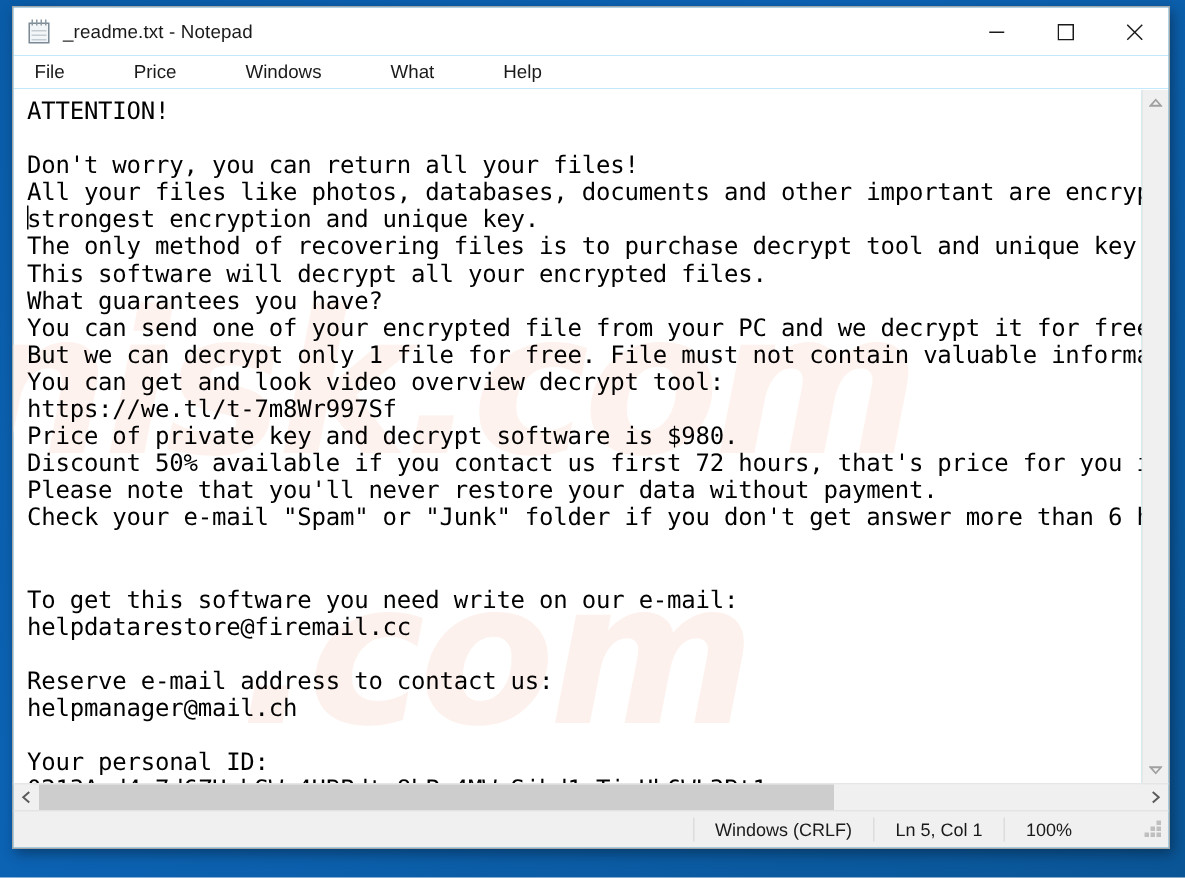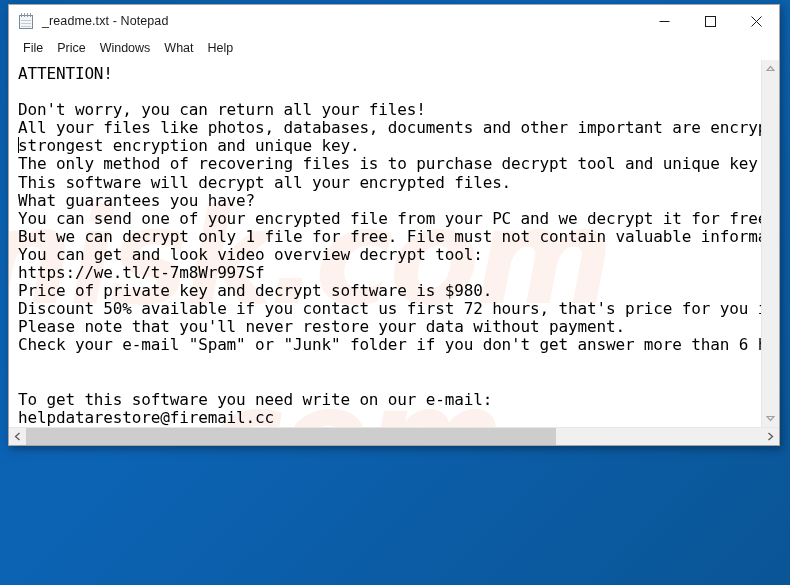--- a/index.html
+++ b/index.html
@@ -13,21 +13,21 @@
     background: linear-gradient(135deg, #0a5ca8 0%, #0c63b4 40%, #0a5596 100%);
     font-family: "Liberation Sans", sans-serif;
   }
 
   
   #notepad-window {
     position: absolute;
     left: 8px;
     top: 4px;
     width: 772px;
-    height: 442px;
+    height: 562px;
     background: #0ea5e9;
     border: 1px solid #a6a6a6;
     box-sizing: border-box;
     display: flex;
     flex-direction: column;
     box-shadow: 2px 3px 8px rgba(0,0,0,0.35);
   }
 
   
   .titlebar {
@@ -107,20 +107,21 @@
   .winbtn svg { display: block; }
 
   
   .menubar {
     height: 22px;
     display: flex;
     align-items: center;
     background: #ffffff;
     padding-left: 7px;
     flex: 0 0 auto;
+    gap: 32px;
   }
   .menuitem {
     font-size: 12.5px;
     color: #1a1a1a;
     padding: 1px 7px 2px 7px;
     white-space: nowrap;
   }
 
   
   .editor-wrap {
@@ -373,14 +374,28 @@
     <span class="track">
       <span class="thumb"></span>
     </span>
     <span class="arrow">
       <svg width="7" height="9" viewBox="0 0 7 9">
         <path d="M1.5 1 L5.5 4.5 L1.5 8" fill="none" stroke="#5a5a5a" stroke-width="1.3"></path>
       </svg>
     </span>
   </div>
 
+  <div class="statusbar">
+    <span class="status-spacer"></span>
+    <span class="status-cell">Windows (CRLF)</span>
+    <span class="status-cell">Ln 5, Col 1</span>
+    <span class="status-cell zoom-cell">100%</span>
+    <span class="grip">
+      <i style="left:9px; top:1px;"></i>
+      <i style="left:5px; top:5px;"></i>
+        <i style="left:9px; top:5px;"></i>
+      <i style="left:1px; top:9px;"></i>
+        <i style="left:5px; top:9px;"></i>
+        <i style="left:9px; top:9px;"></i>
+    </span>
+  </div>
 
 </div>
 
 </body></html>

